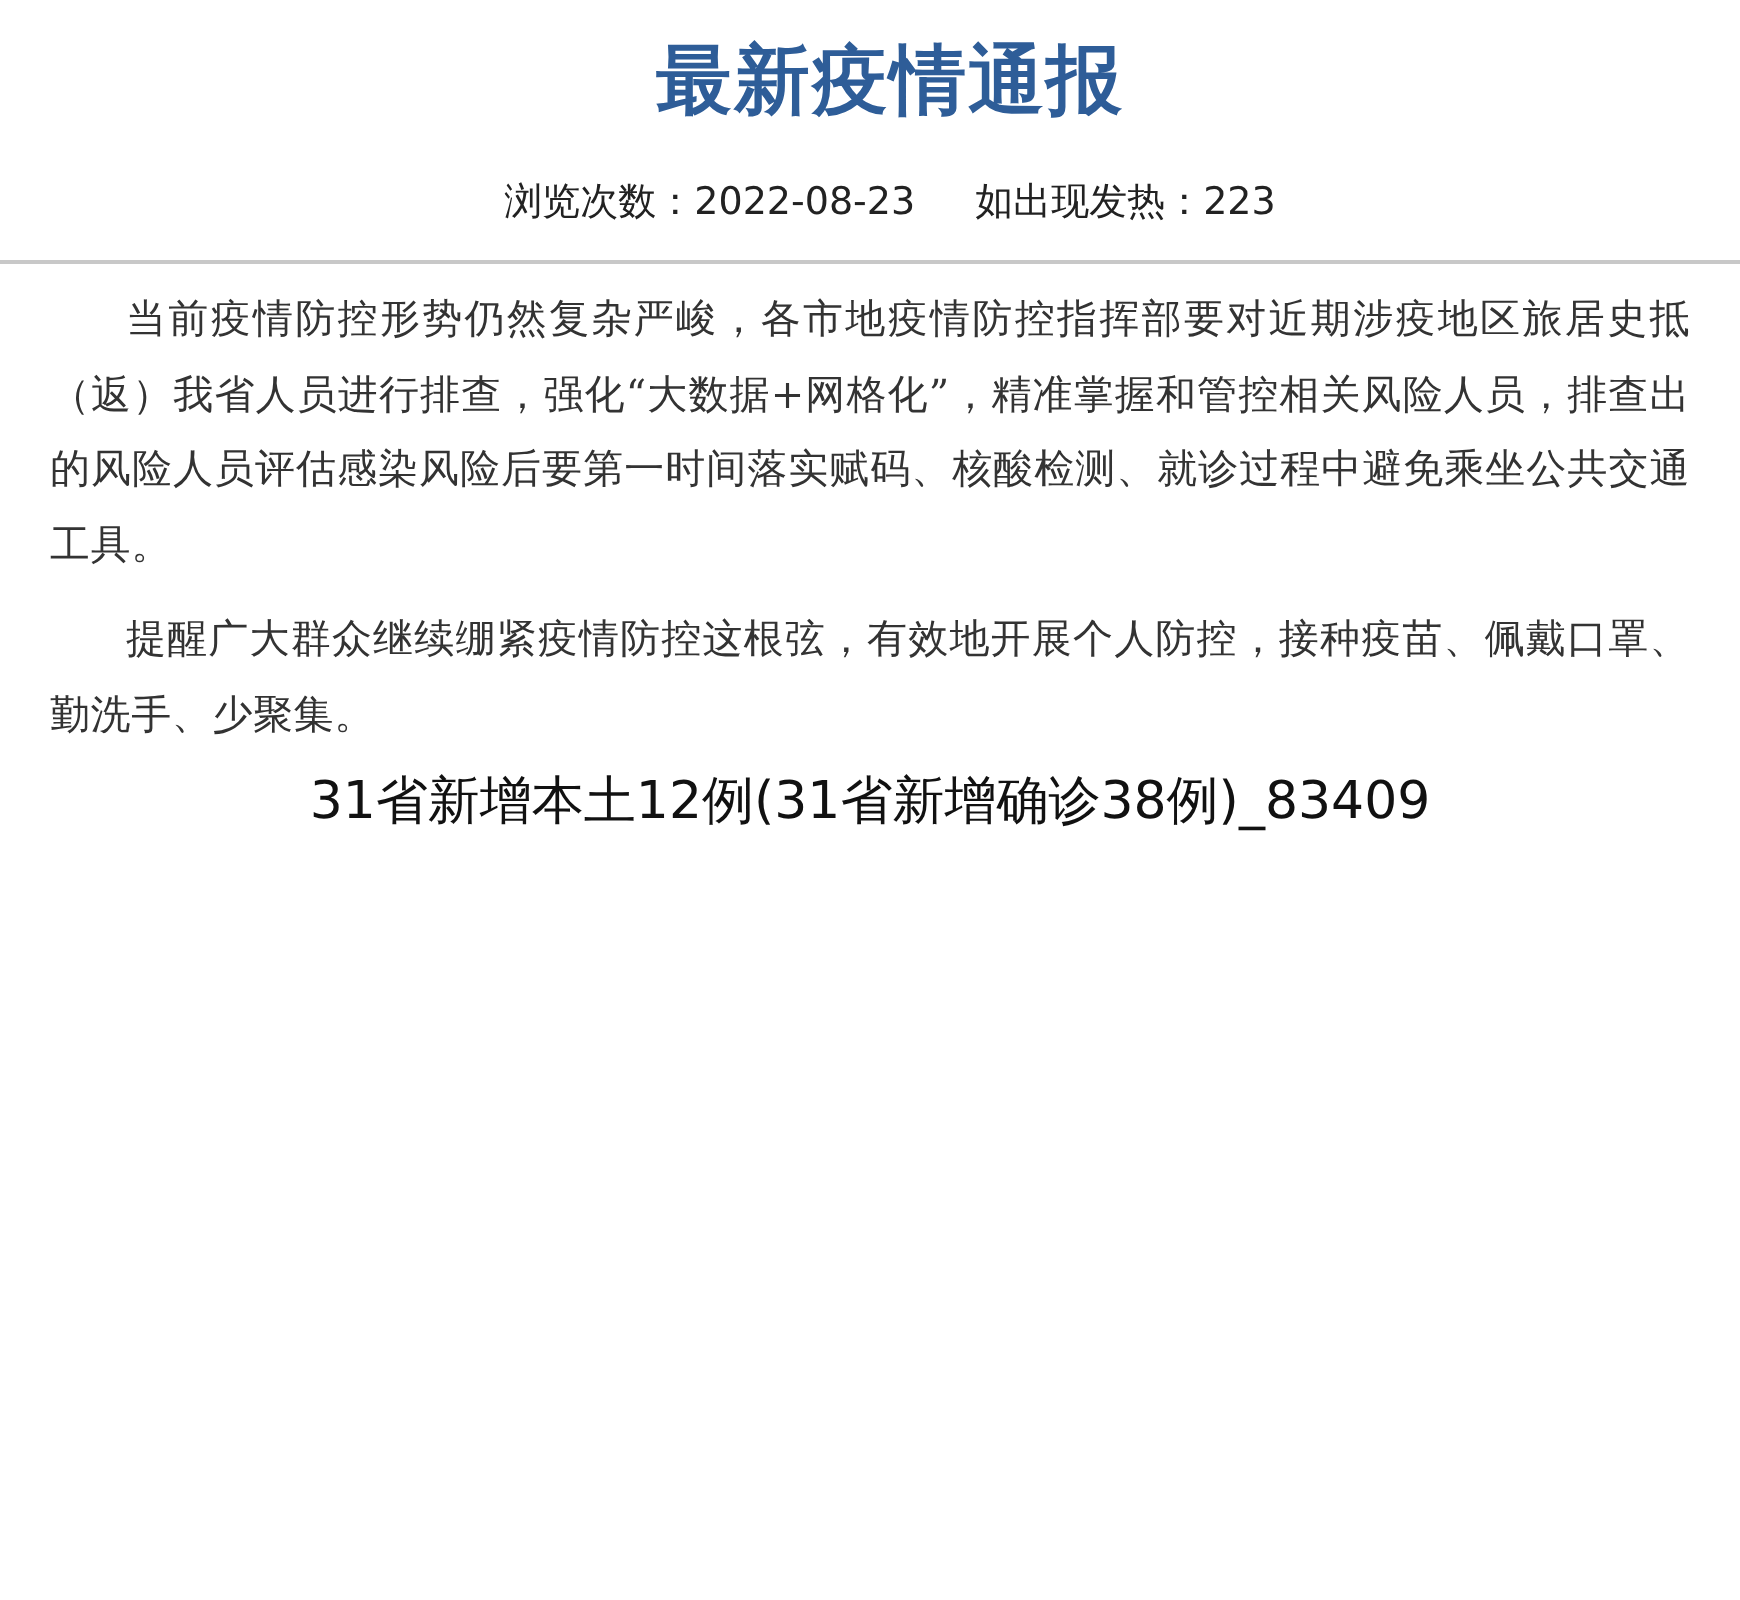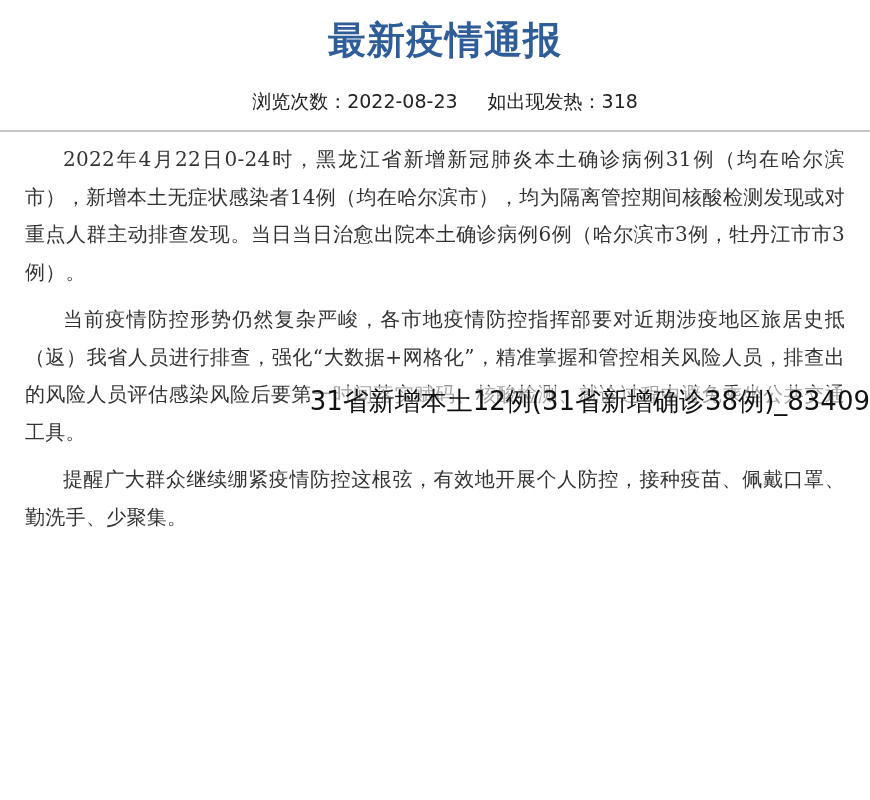--- a/index.html
+++ b/index.html
@@ -67,45 +67,44 @@
       margin: 0 0 10px 0;
       text-indent: 38px;
       text-align: justify;
       letter-spacing: 0.3px;
     }
     .overlay {
       position: absolute;
       left: 0;
       top: 384px;
       width: 870px;
-      text-align: right;
+      text-align: center;
       font-family: "DejaVu Sans", "Liberation Sans", sans-serif;
       font-size: 26px;
       color: #111;
       line-height: 34px;
       background: rgba(255,255,255,0.0);
       pointer-events: none;
     }
     .overlay span {
       background: rgba(255,255,255,0.55);
     }
   </style>
 </head>
 <body>
 
 <div class="header">
   <div class="title">最新疫情通报</div>
   <div class="meta">
-    <span>浏览次数：</span><span>2022-08-23</span><span class="gap"></span><span>如出现发热：</span><span>318</span>
+    <span>浏览次数：</span><span>2022-08-23</span><span class="gap"></span><span>如出现发热：</span><span>223</span>
   </div>
 </div>
 
 <div class="divider"></div>
 
 <div class="content">
-  <p>2022年4月22日0-24时，黑龙江省新增新冠肺炎本土确诊病例31例（均在哈尔滨市），新增本土无症状感染者14例（均在哈尔滨市），均为隔离管控期间核酸检测发现或对重点人群主动排查发现。当日当日治愈出院本土确诊病例6例（哈尔滨市3例，牡丹江市市3例）。</p>
   <p>当前疫情防控形势仍然复杂严峻，各市地疫情防控指挥部要对近期涉疫地区旅居史抵（返）我省人员进行排查，强化“大数据+网格化”，精准掌握和管控相关风险人员，排查出的风险人员评估感染风险后要第一时间落实赋码、核酸检测、就诊过程中避免乘坐公共交通工具。</p>
   <p>提醒广大群众继续绷紧疫情防控这根弦，有效地开展个人防控，接种疫苗、佩戴口罩、勤洗手、少聚集。</p>
 </div>
 
 <div class="overlay">
   <span>31省新增本土12例(31省新增确诊38例)_83409</span>
 </div>
 
 </body></html>

